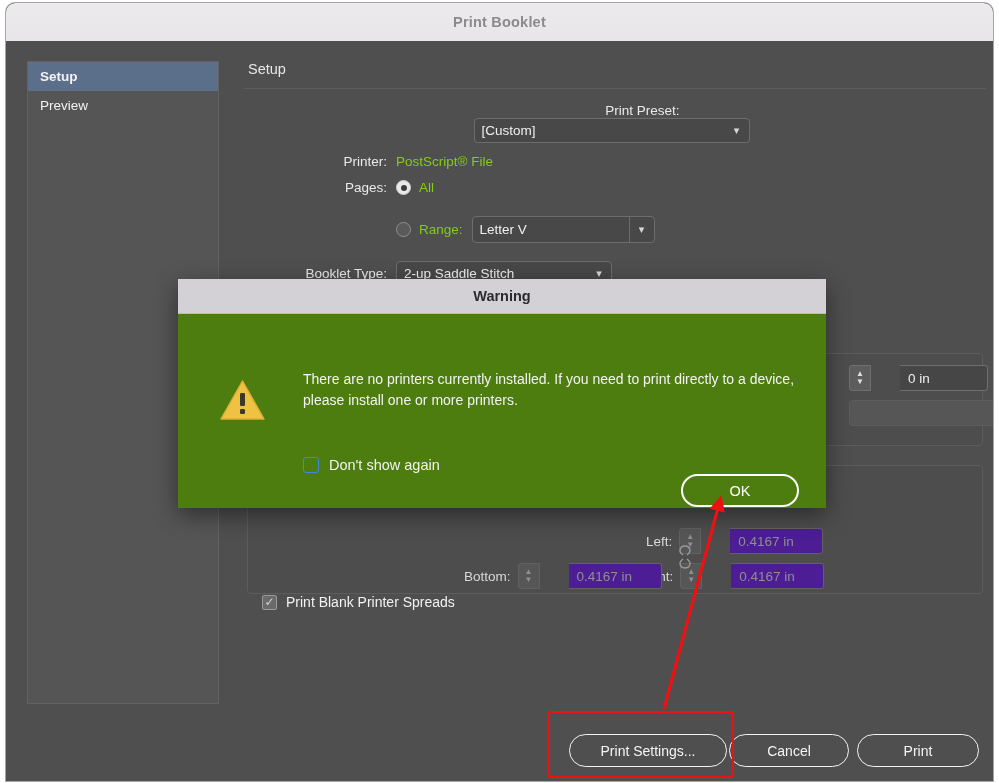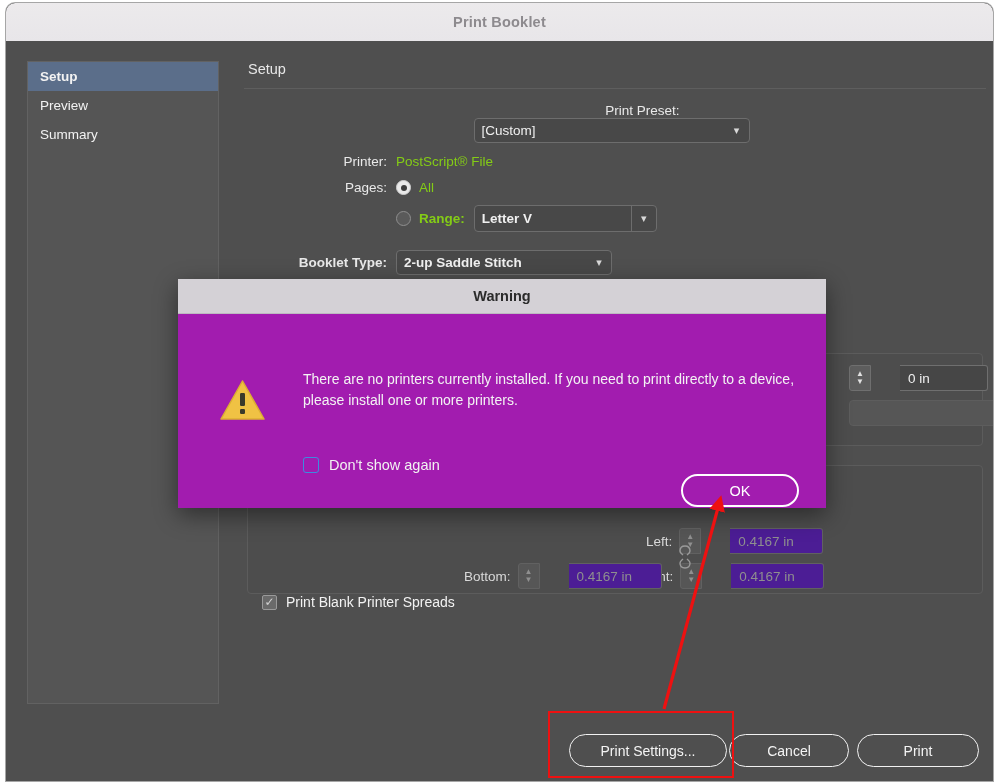--- a/index.html
+++ b/index.html
@@ -122,21 +122,21 @@
     height:33px;border:1.6px solid #f2f2f2;border-radius:17px;
     background:transparent;color:#f4f4f4;font-size:14px;
     display:flex;align-items:center;justify-content:center;
     box-sizing:border-box;padding:0 18px;
     font-family:"Liberation Sans","DejaVu Sans",sans-serif;
   }
 
   
   #dialog{
     position:absolute;left:178px;top:279px;width:648px;height:229px;
-    background:#a21caf;box-shadow:0 7px 22px rgba(0,0,0,.45);
+    background:#4d7c0f;box-shadow:0 7px 22px rgba(0,0,0,.45);
   }
   #dlg-title{
     height:34px;background:#d4d1d6;border-bottom:1px solid #bdbac0;
     display:flex;align-items:center;justify-content:center;
     font-size:14.5px;font-weight:bold;color:#2b2b2b;
   }
   #dlg-body{position:absolute;left:0;top:34px;right:0;bottom:0;}
   #warn-icon{position:absolute;left:41px;top:66px;}
   #dlg-msg{
     position:absolute;left:125px;top:56px;width:495px;
@@ -173,23 +173,20 @@
 
   <div id="body">
 
     <div id="sidebar">
       <div class="nav-item sel">
         <span>Setup</span>
       </div>
       <div class="nav-item">
         <span>Preview</span>
       </div>
-      <div class="nav-item">
-        <span>Summary</span>
-      </div>
     </div>
 
     <div id="pane">
       <div id="pane-title">Setup</div>
       <div id="pane-rule"></div>
 
       <div class="row" style="margin-top:14px;flex-direction:column;">
         <div class="lbl">Print Preset:</div>
         <div class="select" style="width:276px;">
           <span class="txt">[Custom]</span>
@@ -201,31 +198,31 @@
         <div class="lbl">Printer:</div>
         <div class="val">PostScript® File</div>
       </div>
 
       <div class="row" style="margin-top:11px;">
         <div class="lbl">Pages:</div>
         <span class="radio on"></span>
         <span class="val">All</span>
       </div>
 
-      <div class="row" style="margin-top:10px;font-weight:bold;">
+      <div class="row" style="margin-top:21px;">
         <div class="lbl"></div>
         <span class="radio"></span>
         <span class="val" style="margin-right:9px;">Range:</span>
         <div class="select split" style="width:183px;height:27px;">
           <span class="txt">Letter V</span>
           <span class="chev">▾</span>
         </div>
       </div>
 
-      <div class="row" style="margin-top:18px;font-weight:bold;">
+      <div class="row" style="margin-top:18px;">
         <div class="lbl">Booklet Type:</div>
         <div class="select" style="width:216px;">
           <span class="txt">2-up Saddle Stitch</span>
           <span class="chev">▾</span>
         </div>
       </div>
     </div>
 
     <div class="group" id="group-spacing">
       <div class="spin" style="position:absolute;left:601px;top:11px;">

